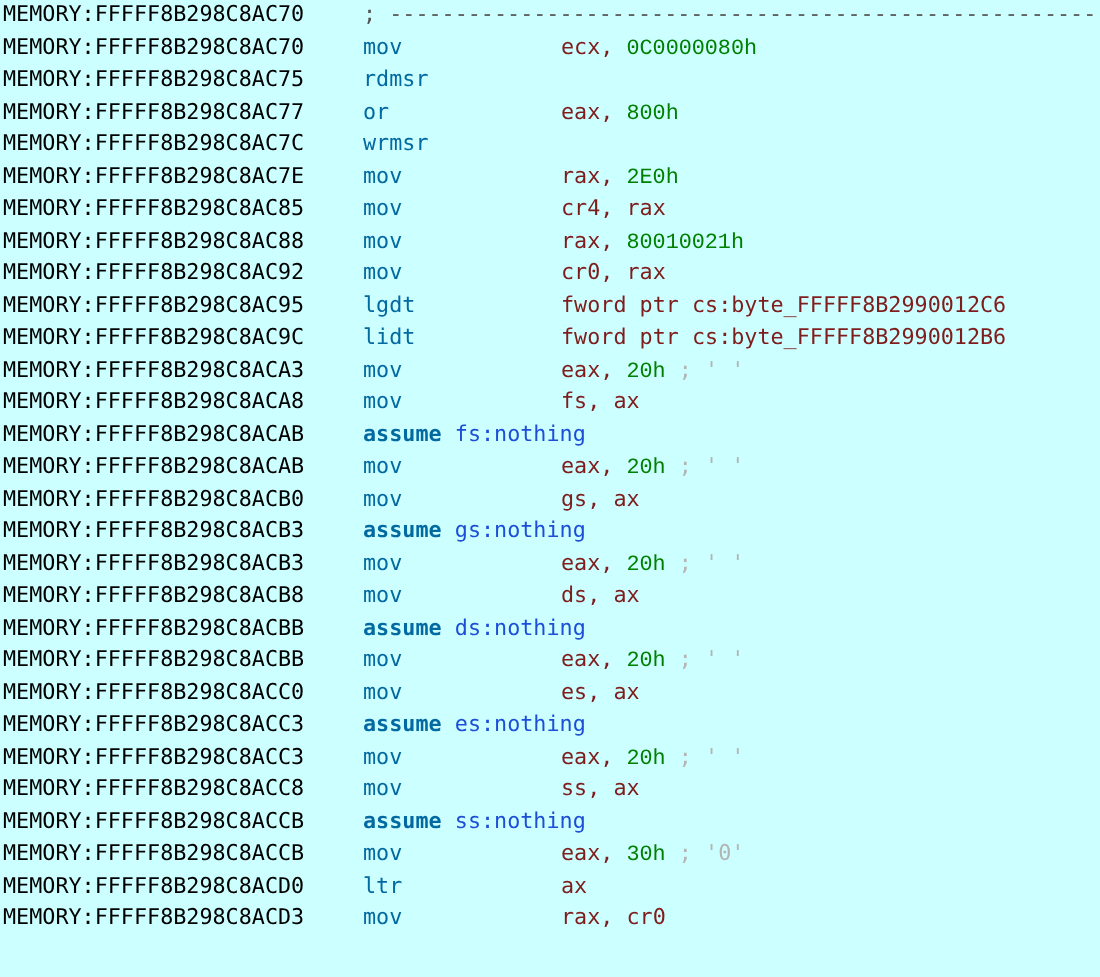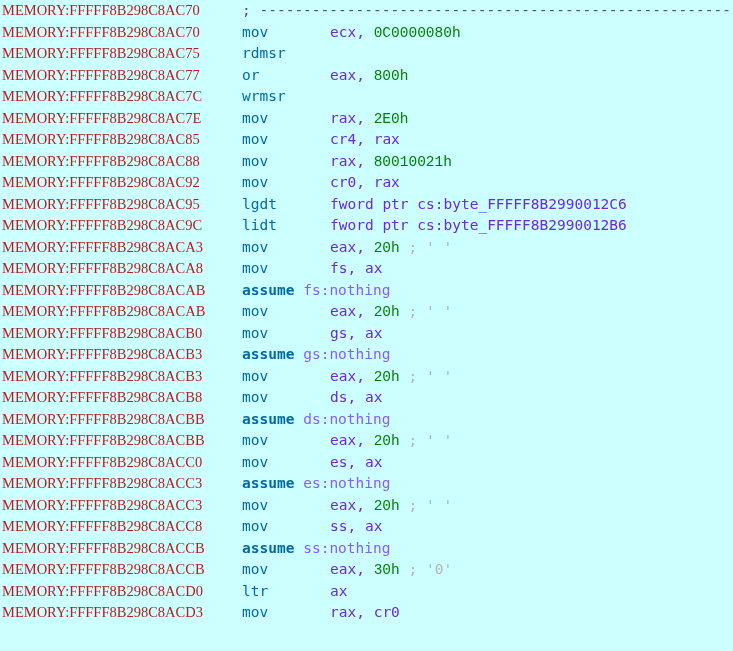--- a/index.html
+++ b/index.html
@@ -20,44 +20,44 @@
     letter-spacing: 0px;
     white-space: pre;
   }
   .line {
     height: 21.5px;
     display: block;
     padding-left: 2px;
     white-space: pre;
   }
   .addr {
-    color: #b91c1c;
+    color: #000000;
     display: inline-block;
     width: 240px;
-    font-family: Liberation Serif, serif;
   }
   .mnem {
     color: #0369a1;
     display: inline-block;
     width: 88px;
   }
   .mnem.wide {
     width: auto;
     padding-right: 8.8px;
     font-weight: bold;
   }
   .ops {
-    color: #6d28d9;
+    color: #7f1d1d;
+    margin-left: 44px;
   }
   .imm {
     color: #008000;
     font-family: Liberation Mono, monospace;
   }
   .seg {
-    color: #8b5cf6;
+    color: #1d4ed8;
   }
   .cmt {
     color: #b4b4b4;
   }
   .cmt-dash {
     color: #555555;
   }
 </style>
 </head>
 <body>

